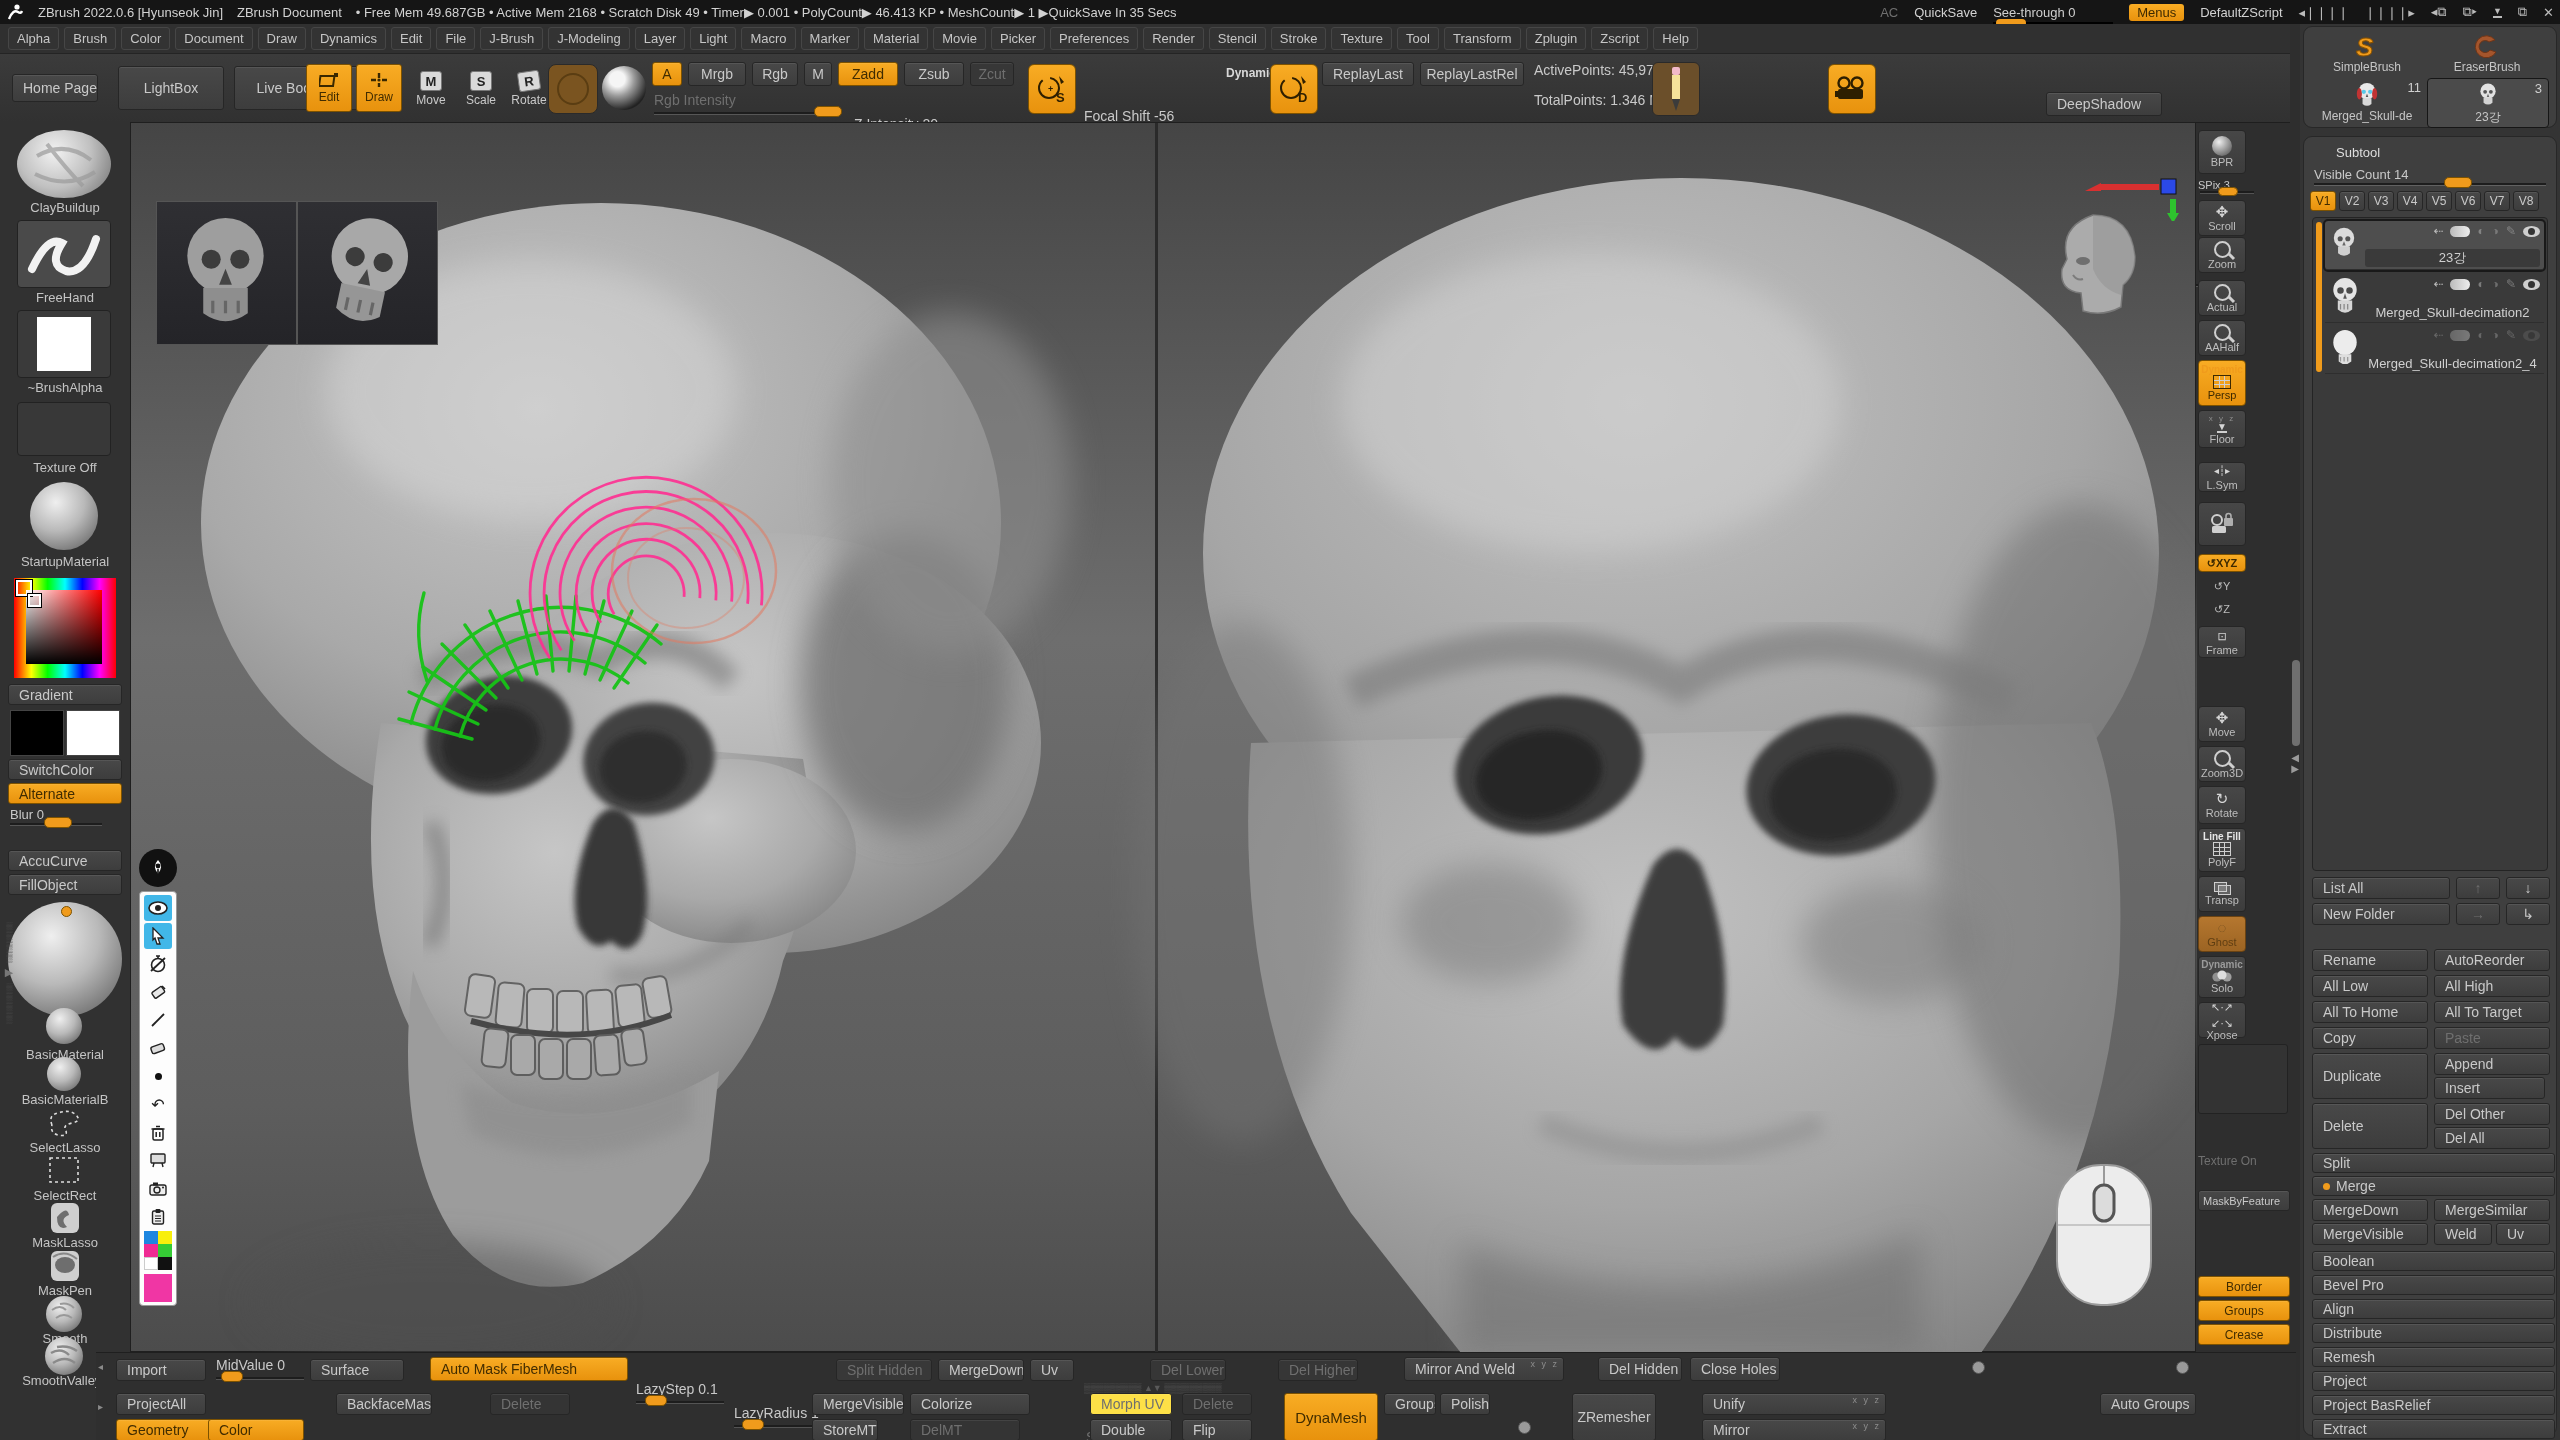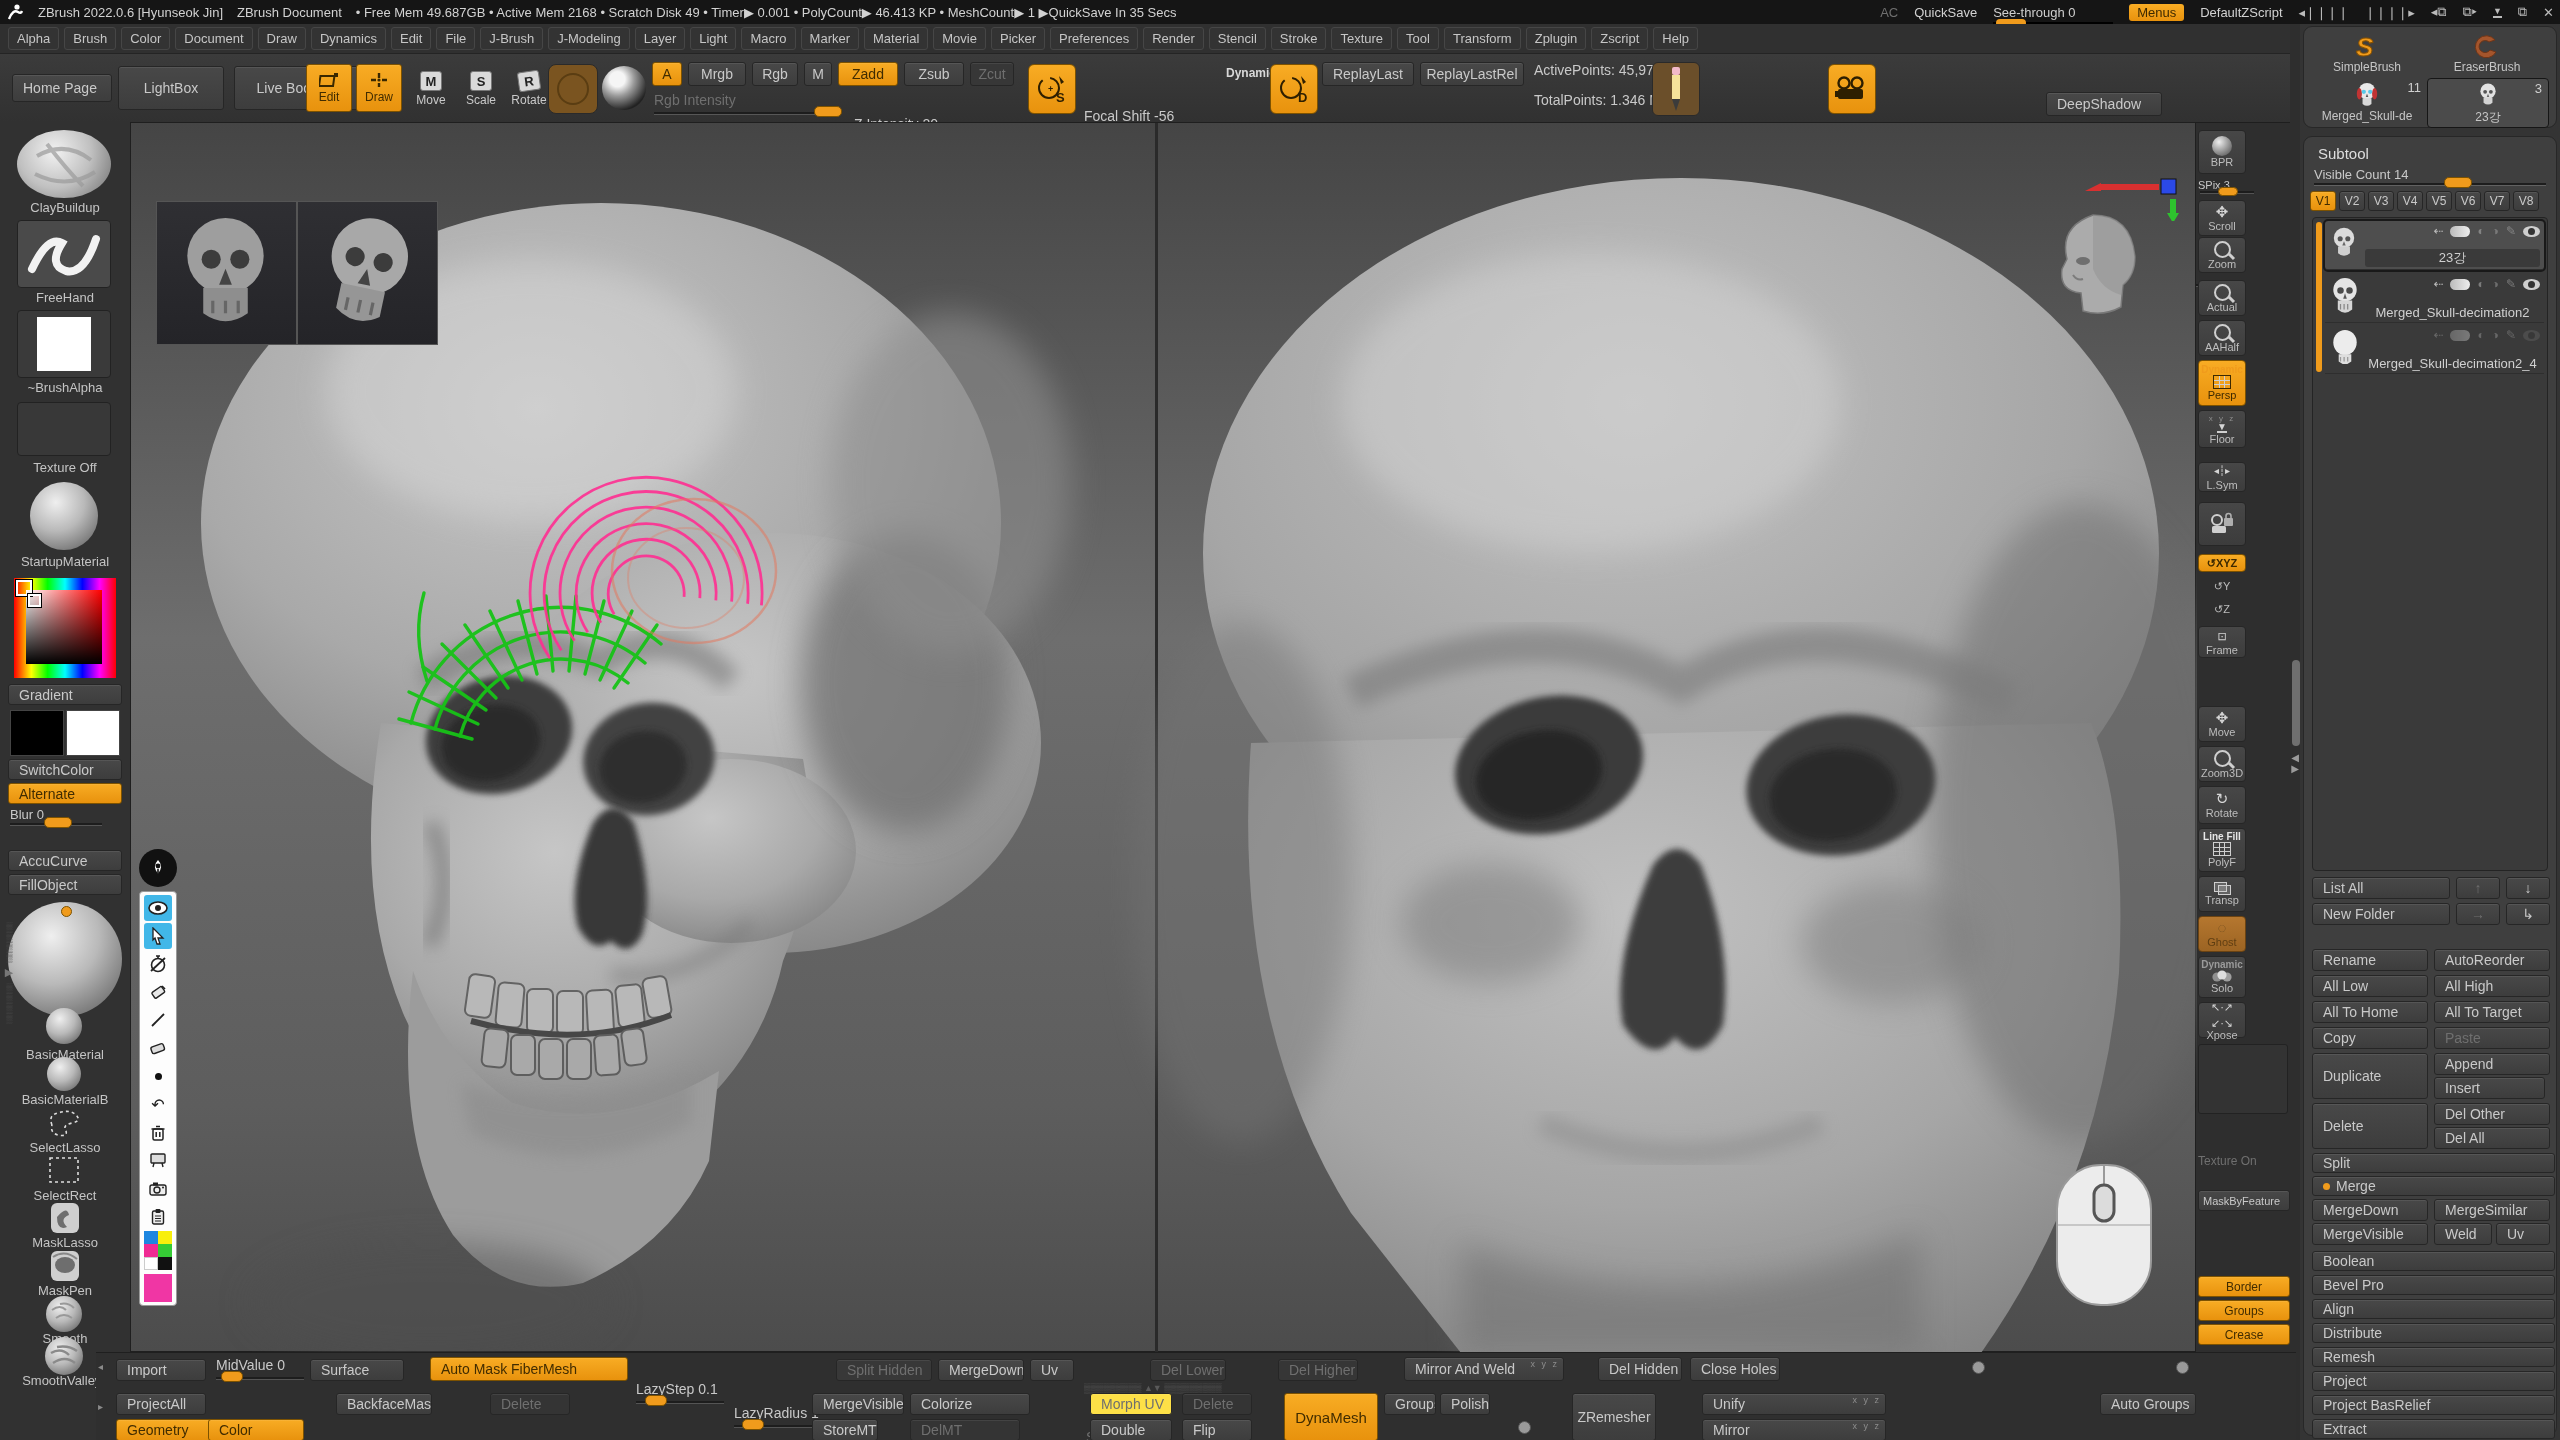--- a/index.html
+++ b/index.html
@@ -158,21 +158,21 @@
       <div class="menu-item">Stroke</div>
       <div class="menu-item">Texture</div>
       <div class="menu-item">Tool</div>
       <div class="menu-item">Transform</div>
       <div class="menu-item">Zplugin</div>
       <div class="menu-item">Zscript</div>
       <div class="menu-item">Help</div>
     </div>
 
   <div class="toolbar">
-    <div class="abs b left" style="left:12px;top:20px;width:100px;height:28px">Home Page</div>
+    <div class="abs b left" style="left:12px;top:20px;width:86px;height:28px">Home Page</div>
     <div class="abs b" style="left:118px;top:12px;width:106px;height:44px">LightBox</div>
     <div class="abs b" style="left:234px;top:12px;width:126px;height:44px">Live Boolean</div>
 
     <div class="abs b or icobtn" style="left:306px;top:10px;width:46px;height:48px">
       <svg width="20" height="16">
           <rect x="2" y="4" width="14" height="10" fill="none" stroke="#3a2800" stroke-width="2" transform="skewX(-8)"></rect>
           <rect x="15" y="1" width="4" height="4" fill="#3a2800"></rect>
         </svg>
       <span>Edit</span>
     </div>
@@ -806,21 +806,21 @@
               <circle cx="15.5" cy="17" r="3" fill="#555"></circle>
               <circle cx="24.5" cy="17" r="3" fill="#555"></circle>
               <path d="M20 20 L18 25 L22 25 Z" fill="#666"></path>
             </svg>
           <span>23강</span>
         </div>
       </div>
     </div>
 
     <div class="pbox" style="top:112px;height:1300px">
-      <div class="abs" style="left:14px;top:8px;font-size:15px;color:#dedede">Subtool</div>
+      <div class="abs" style="left:32px;top:8px;font-size:13px;color:#dedede">Subtool</div>
       <div class="abs sld" style="left:8px;top:30px;width:236px;height:20px">
         <span class="lbl" style="font-size:13px">Visible Count 14</span>
           <span class="track"></span>
           <span class="knob" style="left:56%"></span>
       </div>
       <div class="abs" style="left:6px;top:54px;display:flex;gap:3px">
         <div class="b or vtab">V1</div>
         <div class="b vtab">V2</div>
         <div class="b vtab">V3</div>
         <div class="b vtab">V4</div>

